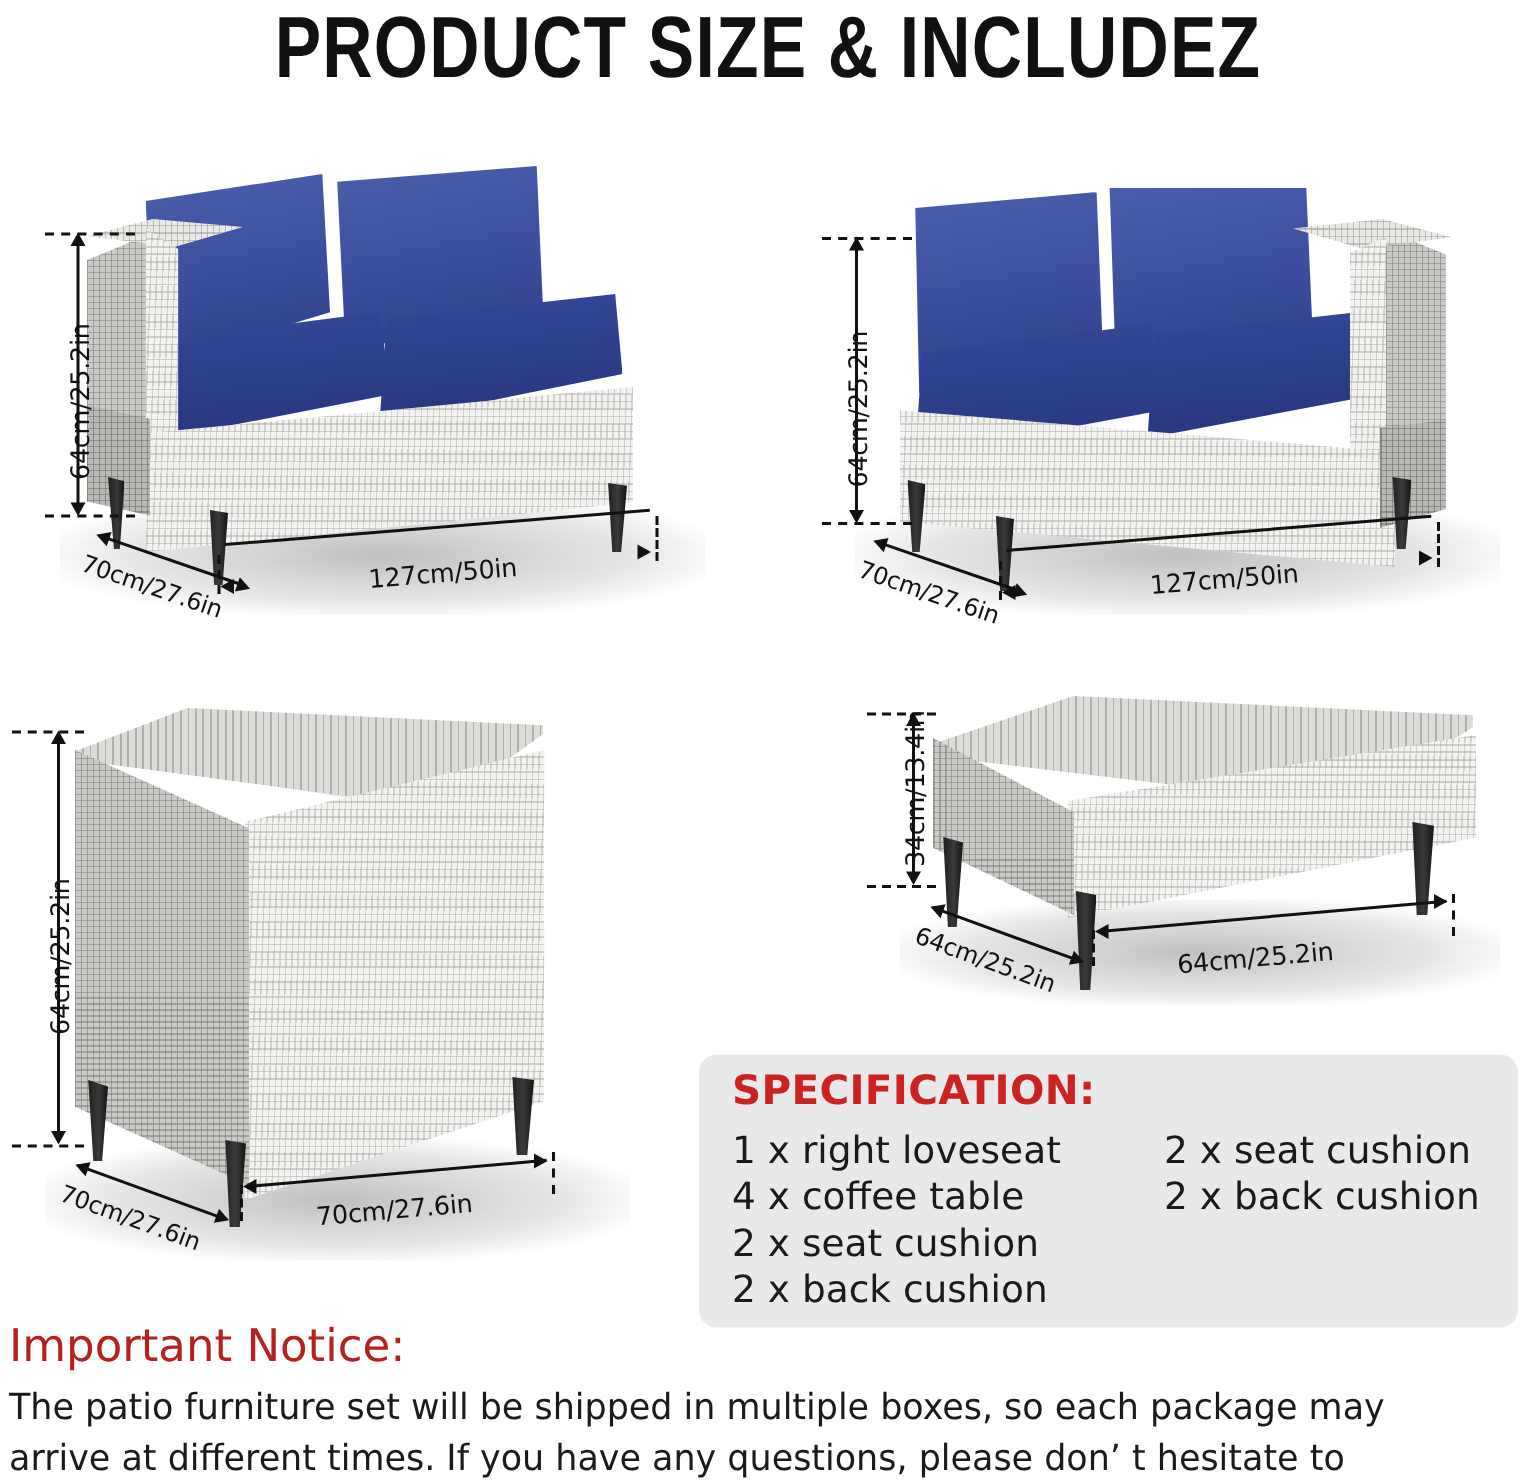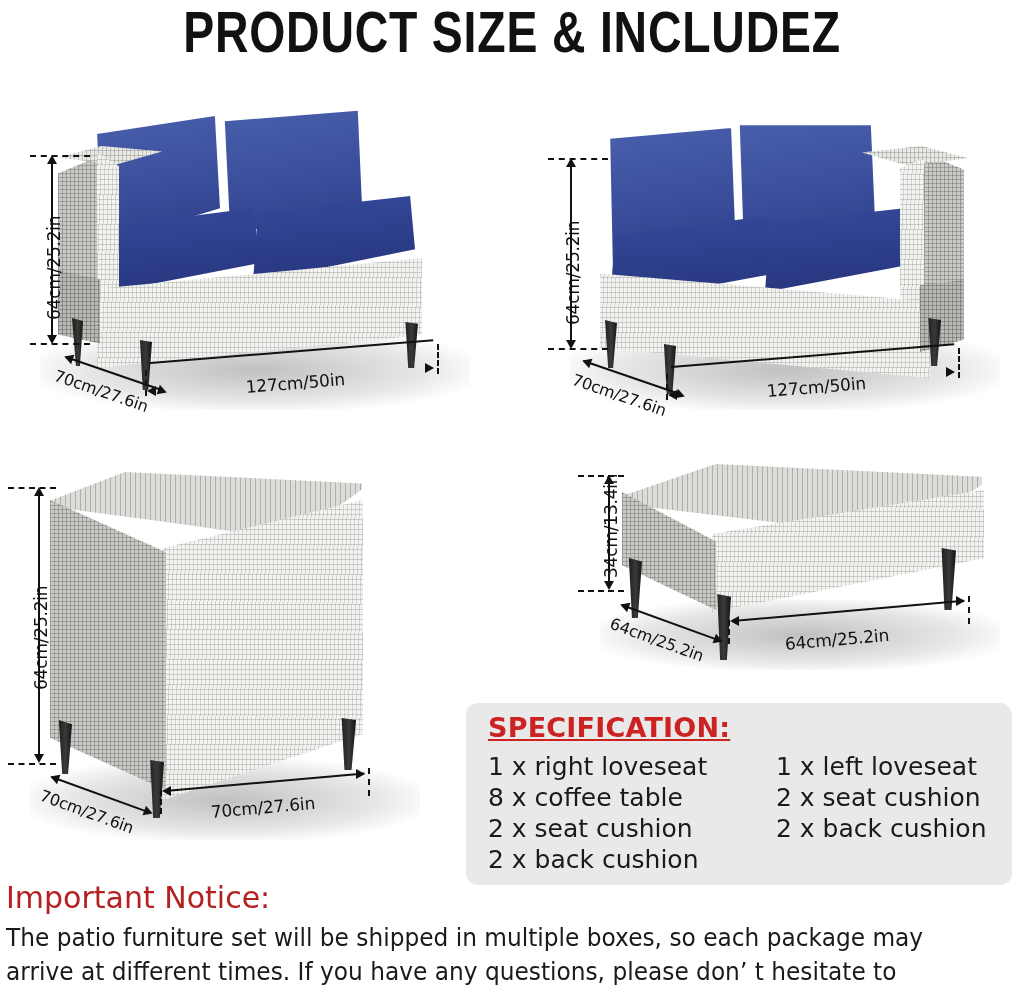--- a/index.html
+++ b/index.html
@@ -79,21 +79,21 @@
   .dimtxt.vert{transform:rotate(-90deg);transform-origin:0 0;}
 
   
   .specbox{
     position:absolute;left:466px;top:703px;width:546px;height:182px;
     background:#e9e9e9;border-radius:12px;
   }
   .spec-title{
     position:absolute;left:22px;top:9px;
     font-family:"DejaVu Sans","Liberation Sans",sans-serif;
-    font-weight:bold;font-size:27px;color:#cc2222;letter-spacing:.2px;text-decoration:underline;
+    font-weight:bold;font-size:27px;color:#cc2222;letter-spacing:.2px;
   }
   .spec-col{
     position:absolute;font-family:"DejaVu Sans","Liberation Sans",sans-serif;
     font-size:25px;line-height:31px;color:#1a1a1a;
   }
   .spec-col.c1{left:22px;top:48px;}
   .spec-col.c2{left:310px;top:48px;}
   .spec-col div{white-space:nowrap;}
 
   
@@ -300,26 +300,25 @@
   <div class="arrow-l" style="left:730px;top:616px;"></div>
   <div class="arrow-r" style="left:956px;top:596px;"></div>
   <div class="dimtxt" style="left:784px;top:634px;transform:rotate(-5deg);transform-origin:0 0;">64cm/25.2in</div>
 </div>
 
 <div class="specbox">
   <div class="spec-title">SPECIFICATION:</div>
 
   <div class="spec-col c1">
     <div>1 x right loveseat</div>
-    <div>8 x coffee table</div>
+    <div>4 x coffee table</div>
     <div>2 x seat cushion</div>
     <div>2 x back cushion</div>
   </div>
 
   <div class="spec-col c2">
-    <div>1 x left loveseat</div>
     <div>2 x seat cushion</div>
     <div>2 x back cushion</div>
   </div>
 </div>
 
 <div class="notice-title">Important Notice:</div>
 <div class="notice-body">The patio furniture set will be shipped in multiple boxes, so each package may arrive at different times. If you have any questions, please don’ t hesitate to contact us.</div>
 
 </body></html>

